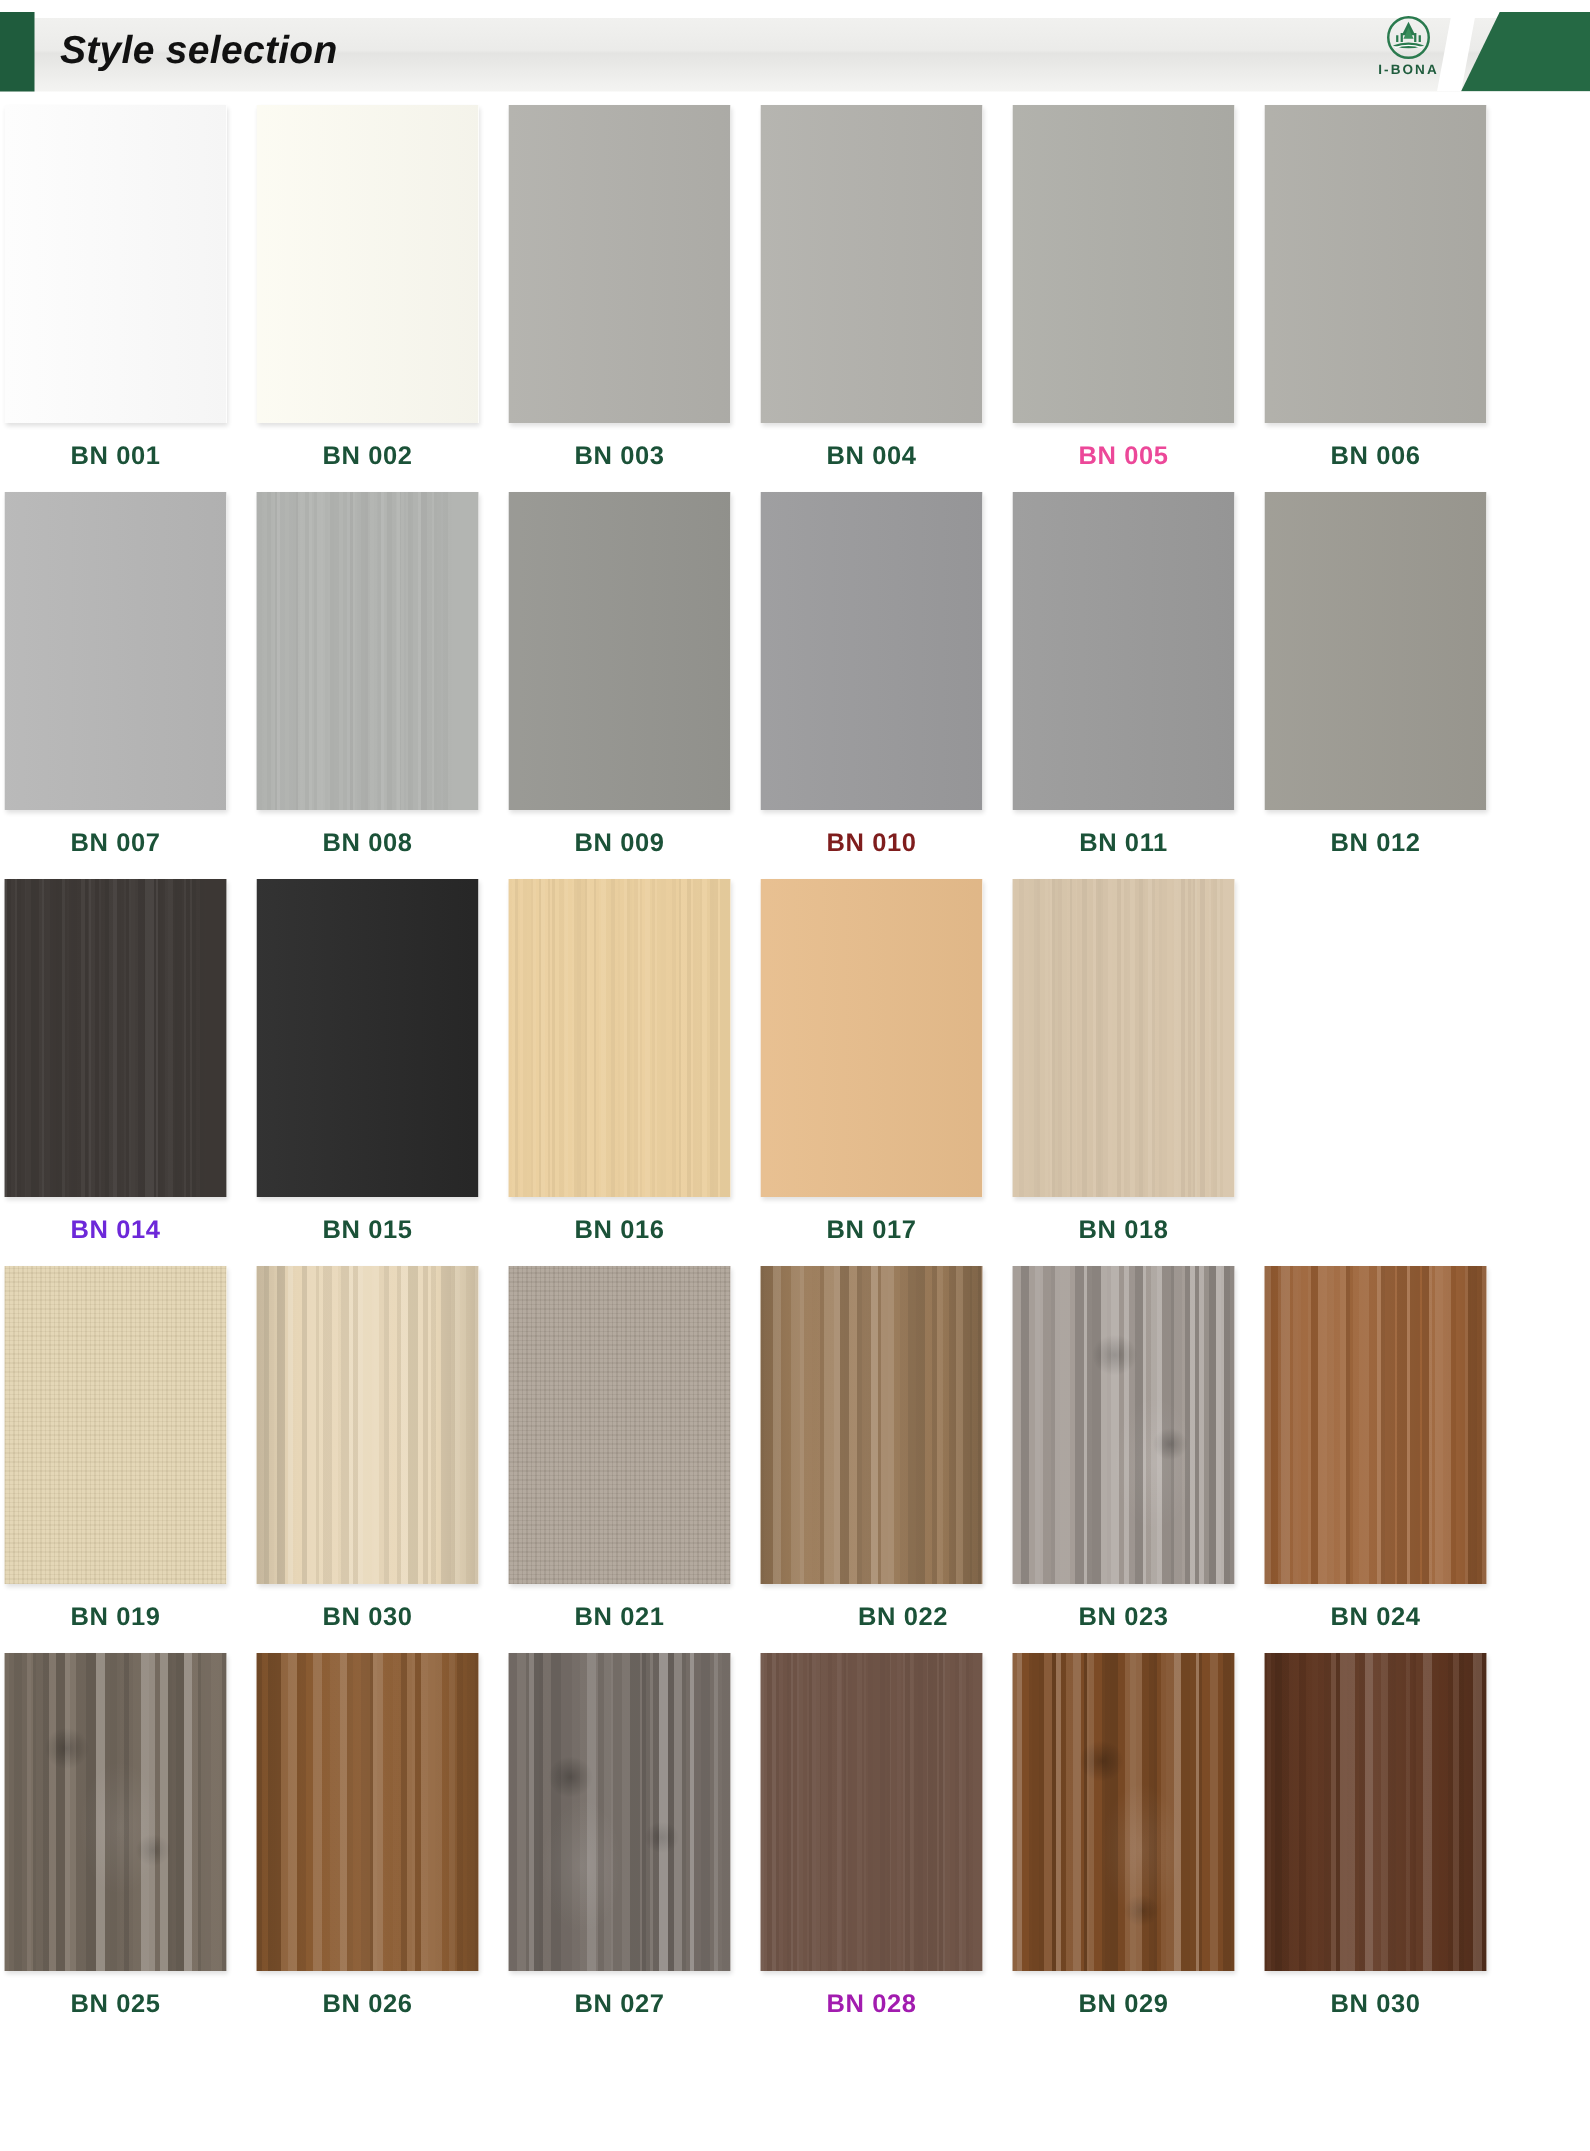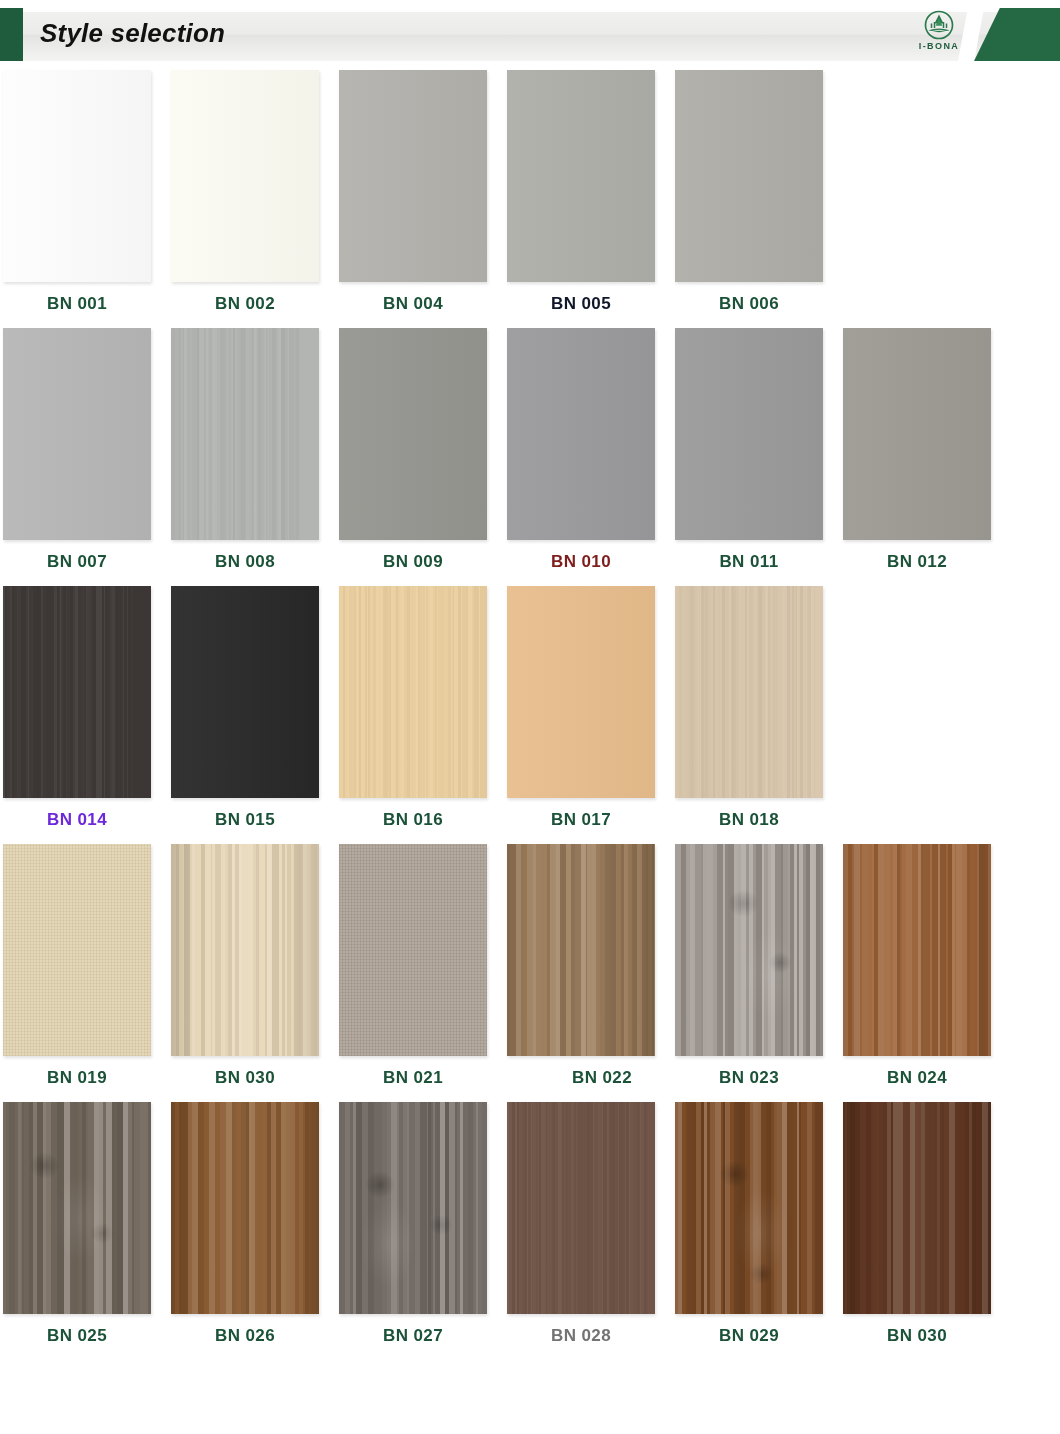--- a/index.html
+++ b/index.html
@@ -189,29 +189,35 @@
         <div class="cell-label" style="color: rgb(27, 82, 56);">BN 001</div>
       </div>
       <div class="cell">
         <div class="swatch">
           <div class="swatch-inner" style="background: linear-gradient(to right, rgba(255, 255, 255, 0.05), rgba(0, 0, 0, 0.03)) rgb(252, 251, 242);"></div>
         </div>
         <div class="cell-label" style="color: rgb(27, 82, 56);">BN 002</div>
       </div>
       <div class="cell">
         <div class="swatch">
+          <div class="swatch-inner" style="background: linear-gradient(to right, rgba(255, 255, 255, 0.05), rgba(0, 0, 0, 0.03)) rgb(177, 176, 171);"></div>
+        </div>
+        <div class="cell-label" style="color: rgb(27, 82, 56);">BN 003</div>
+      </div>
+      <div class="cell">
+        <div class="swatch">
           <div class="swatch-inner" style="background: linear-gradient(to right, rgba(255, 255, 255, 0.05), rgba(0, 0, 0, 0.03)) rgb(178, 177, 172);"></div>
         </div>
         <div class="cell-label" style="color: rgb(27, 82, 56);">BN 004</div>
       </div>
       <div class="cell">
         <div class="swatch">
           <div class="swatch-inner" style="background: linear-gradient(to right, rgba(255, 255, 255, 0.05), rgba(0, 0, 0, 0.03)) rgb(174, 174, 168);"></div>
         </div>
-        <div class="cell-label" style="color: #0f172a; text-align: center;">BN 005</div>
+        <div class="cell-label" style="color: #ec4899; text-align: center;">BN 005</div>
       </div>
       <div class="cell">
         <div class="swatch">
           <div class="swatch-inner" style="background: linear-gradient(to right, rgba(255, 255, 255, 0.05), rgba(0, 0, 0, 0.03)) rgb(174, 173, 167);"></div>
         </div>
         <div class="cell-label" style="color: rgb(27, 82, 56);">BN 006</div>
       </div>
     </div>
     <div class="row">
       <div class="cell">
@@ -337,21 +343,21 @@
       <div class="cell">
         <div class="swatch">
           <div class="swatch-inner" style="background: linear-gradient(90deg, rgba(0, 0, 0, 0.07) 0%, rgba(0, 0, 0, 0.07) 3.84%, rgba(255, 255, 255, 0.035) 3.84%, rgba(255, 255, 255, 0.035) 7.77%, rgba(0, 0, 0, 0.075) 7.77%, rgba(0, 0, 0, 0.075) 9.44%, rgba(255, 255, 255, 0.114) 9.44%, rgba(255, 255, 255, 0.114) 11.27%, rgba(0, 0, 0, 0.165) 11.27%, rgba(0, 0, 0, 0.165) 13.75%, rgba(0, 0, 0, 0.176) 13.75%, rgba(0, 0, 0, 0.176) 15.34%, rgba(0, 0, 0, 0.008) 15.34%, rgba(0, 0, 0, 0.008) 19.36%, rgba(0, 0, 0, 0.145) 19.36%, rgba(0, 0, 0, 0.145) 23.7%, rgba(0, 0, 0, 0.07) 23.7%, rgba(0, 0, 0, 0.07) 27.71%, rgba(0, 0, 0, 0.07) 27.71%, rgba(0, 0, 0, 0.07) 28.73%, rgba(0, 0, 0, 0.024) 28.73%, rgba(0, 0, 0, 0.024) 32.33%, rgba(255, 255, 255, 0.02) 32.33%, rgba(255, 255, 255, 0.02) 35.28%, rgba(255, 255, 255, 0.16) 35.28%, rgba(255, 255, 255, 0.16) 39.19%, rgba(255, 255, 255, 0.06) 39.19%, rgba(255, 255, 255, 0.06) 40.26%, rgba(0, 0, 0, 0.055) 40.26%, rgba(0, 0, 0, 0.055) 42.93%, rgba(255, 255, 255, 0.04) 42.93%, rgba(255, 255, 255, 0.04) 46.25%, rgba(255, 255, 255, 0.082) 46.25%, rgba(255, 255, 255, 0.082) 47.29%, rgba(0, 0, 0, 0.04) 47.29%, rgba(0, 0, 0, 0.04) 51.31%, rgba(255, 255, 255, 0.04) 51.31%, rgba(255, 255, 255, 0.04) 54.82%, rgba(0, 0, 0, 0.13) 54.82%, rgba(0, 0, 0, 0.13) 59.14%, rgba(255, 255, 255, 0.024) 59.14%, rgba(255, 255, 255, 0.024) 60.2%, rgba(0, 0, 0, 0.176) 60.2%, rgba(0, 0, 0, 0.176) 62.13%, rgba(0, 0, 0, 0.09) 62.13%, rgba(0, 0, 0, 0.09) 63.72%, rgba(255, 255, 255, 0.055) 63.72%, rgba(255, 255, 255, 0.055) 65.13%, rgba(0, 0, 0, 0.12) 65.13%, rgba(0, 0, 0, 0.12) 67.97%, rgba(255, 255, 255, 0.247) 67.97%, rgba(255, 255, 255, 0.247) 71.85%, rgba(0, 0, 0, 0.17) 71.85%, rgba(0, 0, 0, 0.17) 74.4%, rgba(255, 255, 255, 0.133) 74.4%, rgba(255, 255, 255, 0.133) 78.07%, rgba(0, 0, 0, 0.1) 78.07%, rgba(0, 0, 0, 0.1) 79.92%, rgba(0, 0, 0, 0.035) 79.92%, rgba(0, 0, 0, 0.035) 81.84%, rgba(255, 255, 255, 0.24) 81.84%, rgba(255, 255, 255, 0.24) 83.72%, rgba(0, 0, 0, 0.05) 83.72%, rgba(0, 0, 0, 0.05) 86.88%, rgba(0, 0, 0, 0.098) 86.88%, rgba(0, 0, 0, 0.098) 90.64%, rgba(0, 0, 0, 0.02) 90.64%, rgba(0, 0, 0, 0.02) 92.36%, rgba(255, 255, 255, 0.118) 92.36%, rgba(255, 255, 255, 0.118) 94.2%, rgba(0, 0, 0, 0.008) 94.2%, rgba(0, 0, 0, 0.008) 96.34%, rgba(0, 0, 0, 0.043) 96.34%, rgba(0, 0, 0, 0.043) 100.38%) 0% 0% / 100% 100%, radial-gradient(14% 9% at 28% 39%, rgba(0, 0, 0, 0.26), rgba(0, 0, 0, 0) 72%), radial-gradient(11% 7% at 69% 58%, rgba(0, 0, 0, 0.22), rgba(0, 0, 0, 0) 72%), radial-gradient(26% 30% at 33% 67%, rgba(255, 255, 255, 0.1), rgba(255, 255, 255, 0) 70%), linear-gradient(rgb(120, 112, 106), rgb(120, 112, 106)) rgb(120, 112, 106);"></div>
         </div>
         <div class="cell-label" style="color: rgb(27, 82, 56);">BN 027</div>
       </div>
       <div class="cell">
         <div class="swatch">
           <div class="swatch-inner" style="background: linear-gradient(90deg, rgba(255, 255, 255, 0.06) 0%, rgba(255, 255, 255, 0.06) 1.51%, rgba(255, 255, 255, 0.03) 1.51%, rgba(255, 255, 255, 0.03) 3.14%, rgba(0, 0, 0, 0.035) 3.14%, rgba(0, 0, 0, 0.035) 5.16%, rgba(255, 255, 255, 0.06) 5.16%, rgba(255, 255, 255, 0.06) 6.89%, rgba(0, 0, 0, 0.035) 6.89%, rgba(0, 0, 0, 0.035) 8.33%, rgba(255, 255, 255, 0.02) 8.33%, rgba(255, 255, 255, 0.02) 10.14%, rgba(0, 0, 0, 0.01) 10.14%, rgba(0, 0, 0, 0.01) 12.05%, rgba(0, 0, 0, 0.043) 12.05%, rgba(0, 0, 0, 0.043) 12.86%, rgba(0, 0, 0, 0.03) 12.86%, rgba(0, 0, 0, 0.03) 13.63%, rgba(255, 255, 255, 0.06) 13.63%, rgba(255, 255, 255, 0.06) 14.5%, rgba(0, 0, 0, 0.01) 14.5%, rgba(0, 0, 0, 0.01) 16.25%, rgba(255, 255, 255, 0.055) 16.25%, rgba(255, 255, 255, 0.055) 17.15%, rgba(255, 255, 255, 0.024) 17.15%, rgba(255, 255, 255, 0.024) 19.33%, rgba(0, 0, 0, 0.004) 19.33%, rgba(0, 0, 0, 0.004) 20.78%, rgba(255, 255, 255, 0.027) 20.78%, rgba(255, 255, 255, 0.027) 21.78%, rgba(0, 0, 0, 0.04) 21.78%, rgba(0, 0, 0, 0.04) 23.24%, rgba(255, 255, 255, 0.043) 23.24%, rgba(255, 255, 255, 0.043) 25.17%, rgba(255, 255, 255, 0.027) 25.17%, rgba(255, 255, 255, 0.027) 26.63%, rgba(0, 0, 0, 0.024) 26.63%, rgba(0, 0, 0, 0.024) 27.34%, rgba(255, 255, 255, 0.016) 27.34%, rgba(255, 255, 255, 0.016) 29.31%, rgba(255, 255, 255, 0.01) 29.31%, rgba(255, 255, 255, 0.01) 30.39%, rgba(0, 0, 0, 0.03) 30.39%, rgba(0, 0, 0, 0.03) 32.33%, rgba(255, 255, 255, 0.004) 32.33%, rgba(255, 255, 255, 0.004) 34.3%, rgba(255, 255, 255, 0.055) 34.3%, rgba(255, 255, 255, 0.055) 36.18%, rgba(255, 255, 255, 0.03) 36.18%, rgba(255, 255, 255, 0.03) 36.89%, rgba(0, 0, 0, 0.02) 36.89%, rgba(0, 0, 0, 0.02) 37.64%, rgba(0, 0, 0, 0.043) 37.64%, rgba(0, 0, 0, 0.043) 38.68%, rgba(255, 255, 255, 0.024) 38.68%, rgba(255, 255, 255, 0.024) 39.35%, rgba(0, 0, 0, 0.02) 39.35%, rgba(0, 0, 0, 0.02) 41.23%, rgba(0, 0, 0, 0.01) 41.23%, rgba(0, 0, 0, 0.01) 43.4%, rgba(255, 255, 255, 0.027) 43.4%, rgba(255, 255, 255, 0.027) 45.59%, rgba(0, 0, 0, 0.02) 45.59%, rgba(0, 0, 0, 0.02) 46.58%, rgba(255, 255, 255, 0.027) 46.58%, rgba(255, 255, 255, 0.027) 47.44%, rgba(0, 0, 0, 0) 47.44%, rgba(0, 0, 0, 0) 48.31%, rgba(0, 0, 0, 0.03) 48.31%, rgba(0, 0, 0, 0.03) 49.97%, rgba(0, 0, 0, 0.027) 49.97%, rgba(0, 0, 0, 0.027) 50.7%, rgba(0, 0, 0, 0.016) 50.7%, rgba(0, 0, 0, 0.016) 52.62%, rgba(0, 0, 0, 0.016) 52.62%, rgba(0, 0, 0, 0.016) 53.72%, rgba(0, 0, 0, 0.047) 53.72%, rgba(0, 0, 0, 0.047) 55.88%, rgba(0, 0, 0, 0.027) 55.88%, rgba(0, 0, 0, 0.027) 56.81%, rgba(0, 0, 0, 0.035) 56.81%, rgba(0, 0, 0, 0.035) 58.12%, rgba(255, 255, 255, 0.047) 58.12%, rgba(255, 255, 255, 0.047) 58.87%, rgba(0, 0, 0, 0.004) 58.87%, rgba(0, 0, 0, 0.004) 60.39%, rgba(0, 0, 0, 0.008) 60.39%, rgba(0, 0, 0, 0.008) 61.47%, rgba(255, 255, 255, 0.02) 61.47%, rgba(255, 255, 255, 0.02) 63.18%, rgba(255, 255, 255, 0.004) 63.18%, rgba(255, 255, 255, 0.004) 64.05%, rgba(255, 255, 255, 0.047) 64.05%, rgba(255, 255, 255, 0.047) 64.87%, rgba(0, 0, 0, 0.043) 64.87%, rgba(0, 0, 0, 0.043) 65.51%, rgba(0, 0, 0, 0.04) 65.51%, rgba(0, 0, 0, 0.04) 66.49%, rgba(0, 0, 0, 0.043) 66.49%, rgba(0, 0, 0, 0.043) 67.42%, rgba(255, 255, 255, 0.04) 67.42%, rgba(255, 255, 255, 0.04) 68.56%, rgba(255, 255, 255, 0.027) 68.56%, rgba(255, 255, 255, 0.027) 69.22%, rgba(0, 0, 0, 0.035) 69.22%, rgba(0, 0, 0, 0.035) 71.02%, rgba(0, 0, 0, 0.047) 71.02%, rgba(0, 0, 0, 0.047) 73.02%, rgba(0, 0, 0, 0.02) 73.02%, rgba(0, 0, 0, 0.02) 74.94%, rgba(255, 255, 255, 0.035) 74.94%, rgba(255, 255, 255, 0.035) 75.58%, rgba(0, 0, 0, 0.043) 75.58%, rgba(0, 0, 0, 0.043) 77.6%, rgba(0, 0, 0, 0.04) 77.6%, rgba(0, 0, 0, 0.04) 79.54%, rgba(255, 255, 255, 0.04) 79.54%, rgba(255, 255, 255, 0.04) 80.59%, rgba(0, 0, 0, 0.043) 80.59%, rgba(0, 0, 0, 0.043) 82.2%, rgba(255, 255, 255, 0.06) 82.2%, rgba(255, 255, 255, 0.06) 83.32%, rgba(255, 255, 255, 0.01) 83.32%, rgba(255, 255, 255, 0.01) 85.14%, rgba(0, 0, 0, 0.004) 85.14%, rgba(0, 0, 0, 0.004) 86.32%, rgba(0, 0, 0, 0) 86.32%, rgba(0, 0, 0, 0) 87.79%, rgba(0, 0, 0, 0.024) 87.79%, rgba(0, 0, 0, 0.024) 89.55%, rgba(255, 255, 255, 0.047) 89.55%, rgba(255, 255, 255, 0.047) 90.66%, rgba(255, 255, 255, 0.024) 90.66%, rgba(255, 255, 255, 0.024) 92.45%, rgba(0, 0, 0, 0.035) 92.45%, rgba(0, 0, 0, 0.035) 93.71%, rgba(0, 0, 0, 0.008) 93.71%, rgba(0, 0, 0, 0.008) 95.51%, rgba(255, 255, 255, 0.01) 95.51%, rgba(255, 255, 255, 0.01) 96.39%) 0% 0% / 100% 100%, linear-gradient(rgb(111, 84, 71), rgb(111, 84, 71)) rgb(111, 84, 71);"></div>
         </div>
-        <div class="cell-label" style="color: #737373;">BN 028</div>
+        <div class="cell-label" style="color: #a21caf;">BN 028</div>
       </div>
       <div class="cell">
         <div class="swatch">
           <div class="swatch-inner" style="background: linear-gradient(90deg, rgba(255, 255, 255, 0.12) 0%, rgba(255, 255, 255, 0.12) 2.04%, rgba(255, 255, 255, 0.208) 2.04%, rgba(255, 255, 255, 0.208) 4.49%, rgba(0, 0, 0, 0.004) 4.49%, rgba(0, 0, 0, 0.004) 7.44%, rgba(0, 0, 0, 0.086) 7.44%, rgba(0, 0, 0, 0.086) 9%, rgba(0, 0, 0, 0.106) 9%, rgba(0, 0, 0, 0.106) 12.09%, rgba(0, 0, 0, 0.137) 12.09%, rgba(0, 0, 0, 0.137) 14.24%, rgba(255, 255, 255, 0.086) 14.24%, rgba(255, 255, 255, 0.086) 17.8%, rgba(0, 0, 0, 0.19) 17.8%, rgba(0, 0, 0, 0.19) 19.75%, rgba(255, 255, 255, 0.21) 19.75%, rgba(255, 255, 255, 0.21) 21.87%, rgba(0, 0, 0, 0.1) 21.87%, rgba(0, 0, 0, 0.1) 23.97%, rgba(255, 255, 255, 0.082) 23.97%, rgba(255, 255, 255, 0.082) 27.26%, rgba(255, 255, 255, 0.184) 27.26%, rgba(255, 255, 255, 0.184) 30.99%, rgba(0, 0, 0, 0.027) 30.99%, rgba(0, 0, 0, 0.027) 32.4%, rgba(0, 0, 0, 0.19) 32.4%, rgba(0, 0, 0, 0.19) 33.56%, rgba(255, 255, 255, 0.15) 33.56%, rgba(255, 255, 255, 0.15) 34.57%, rgba(255, 255, 255, 0.12) 34.57%, rgba(255, 255, 255, 0.12) 36.92%, rgba(0, 0, 0, 0.01) 36.92%, rgba(0, 0, 0, 0.01) 40.14%, rgba(0, 0, 0, 0.137) 40.14%, rgba(0, 0, 0, 0.137) 41.75%, rgba(0, 0, 0, 0.165) 41.75%, rgba(0, 0, 0, 0.165) 44.13%, rgba(0, 0, 0, 0.176) 44.13%, rgba(0, 0, 0, 0.176) 47.62%, rgba(0, 0, 0, 0.05) 47.62%, rgba(0, 0, 0, 0.05) 50.63%, rgba(255, 255, 255, 0.098) 50.63%, rgba(255, 255, 255, 0.098) 52.95%, rgba(255, 255, 255, 0.173) 52.95%, rgba(255, 255, 255, 0.173) 55.81%, rgba(255, 255, 255, 0.14) 55.81%, rgba(255, 255, 255, 0.14) 58.43%, rgba(0, 0, 0, 0.086) 58.43%, rgba(0, 0, 0, 0.086) 61.48%, rgba(0, 0, 0, 0.145) 61.48%, rgba(0, 0, 0, 0.145) 63.63%, rgba(0, 0, 0, 0.17) 63.63%, rgba(0, 0, 0, 0.17) 64.95%, rgba(0, 0, 0, 0.043) 64.95%, rgba(0, 0, 0, 0.043) 66.96%, rgba(255, 255, 255, 0.063) 66.96%, rgba(255, 255, 255, 0.063) 69.17%, rgba(255, 255, 255, 0.09) 69.17%, rgba(255, 255, 255, 0.09) 72.53%, rgba(255, 255, 255, 0.243) 72.53%, rgba(255, 255, 255, 0.243) 75.97%, rgba(0, 0, 0, 0.098) 75.97%, rgba(0, 0, 0, 0.098) 79.88%, rgba(0, 0, 0, 0.07) 79.88%, rgba(0, 0, 0, 0.07) 82.64%, rgba(255, 255, 255, 0.235) 82.64%, rgba(255, 255, 255, 0.235) 84.05%, rgba(0, 0, 0, 0.14) 84.05%, rgba(0, 0, 0, 0.14) 85.34%, rgba(0, 0, 0, 0.01) 85.34%, rgba(0, 0, 0, 0.01) 89.13%, rgba(255, 255, 255, 0.1) 89.13%, rgba(255, 255, 255, 0.1) 92.69%, rgba(0, 0, 0, 0.035) 92.69%, rgba(0, 0, 0, 0.035) 94.68%, rgba(0, 0, 0, 0.153) 94.68%, rgba(0, 0, 0, 0.153) 98.59%, rgba(0, 0, 0, 0.12) 98.59%, rgba(0, 0, 0, 0.12) 102.52%) 0% 0% / 100% 100%, radial-gradient(14% 9% at 40% 34%, rgba(0, 0, 0, 0.26), rgba(0, 0, 0, 0) 72%), radial-gradient(11% 7% at 58% 81%, rgba(0, 0, 0, 0.22), rgba(0, 0, 0, 0) 72%), radial-gradient(26% 30% at 58% 62%, rgba(255, 255, 255, 0.1), rgba(255, 255, 255, 0) 70%), linear-gradient(rgb(125, 76, 38), rgb(125, 76, 38)) rgb(125, 76, 38);"></div>
         </div>
         <div class="cell-label" style="color: rgb(27, 82, 56);">BN 029</div>
       </div>
       <div class="cell">
         <div class="swatch">
           <div class="swatch-inner" style="background: linear-gradient(90deg, rgba(0, 0, 0, 0.008) 0%, rgba(0, 0, 0, 0.008) 1.13%, rgba(255, 255, 255, 0.03) 1.13%, rgba(255, 255, 255, 0.03) 2.84%, rgba(0, 0, 0, 0.047) 2.84%, rgba(0, 0, 0, 0.047) 4.75%, rgba(0, 0, 0, 0.13) 4.75%, rgba(0, 0, 0, 0.13) 7.87%, rgba(0, 0, 0, 0.05) 7.87%, rgba(0, 0, 0, 0.05) 11.26%, rgba(255, 255, 255, 0.016) 11.26%, rgba(255, 255, 255, 0.016) 15.38%, rgba(0, 0, 0, 0.07) 15.38%, rgba(0, 0, 0, 0.07) 18.72%, rgba(255, 255, 255, 0.008) 18.72%, rgba(255, 255, 255, 0.008) 21.18%, rgba(255, 255, 255, 0.016) 21.18%, rgba(255, 255, 255, 0.016) 24.05%, rgba(0, 0, 0, 0.01) 24.05%, rgba(0, 0, 0, 0.01) 26.69%, rgba(0, 0, 0, 0.06) 26.69%, rgba(0, 0, 0, 0.06) 29.83%, rgba(255, 255, 255, 0.098) 29.83%, rgba(255, 255, 255, 0.098) 32.24%, rgba(0, 0, 0, 0.12) 32.24%, rgba(0, 0, 0, 0.12) 34.1%, rgba(255, 255, 255, 0.14) 34.1%, rgba(255, 255, 255, 0.14) 37.01%, rgba(255, 255, 255, 0.133) 37.01%, rgba(255, 255, 255, 0.133) 40.59%, rgba(0, 0, 0, 0.02) 40.59%, rgba(0, 0, 0, 0.02) 42.45%, rgba(0, 0, 0, 0.06) 42.45%, rgba(0, 0, 0, 0.06) 45.06%, rgba(255, 255, 255, 0.165) 45.06%, rgba(255, 255, 255, 0.165) 48.88%, rgba(255, 255, 255, 0.027) 48.88%, rgba(255, 255, 255, 0.027) 52.38%, rgba(255, 255, 255, 0.086) 52.38%, rgba(255, 255, 255, 0.086) 55.46%, rgba(0, 0, 0, 0.047) 55.46%, rgba(0, 0, 0, 0.047) 59.45%, rgba(0, 0, 0, 0.02) 59.45%, rgba(0, 0, 0, 0.02) 63.66%, rgba(255, 255, 255, 0.055) 63.66%, rgba(255, 255, 255, 0.055) 65.45%, rgba(0, 0, 0, 0.03) 65.45%, rgba(0, 0, 0, 0.03) 66.99%, rgba(0, 0, 0, 0.05) 66.99%, rgba(0, 0, 0, 0.05) 68.44%, rgba(255, 255, 255, 0.016) 68.44%, rgba(255, 255, 255, 0.016) 71.42%, rgba(255, 255, 255, 0.15) 71.42%, rgba(255, 255, 255, 0.15) 75.53%, rgba(0, 0, 0, 0.008) 75.53%, rgba(0, 0, 0, 0.008) 78.41%, rgba(0, 0, 0, 0.016) 78.41%, rgba(0, 0, 0, 0.016) 82.5%, rgba(0, 0, 0, 0.063) 82.5%, rgba(0, 0, 0, 0.063) 84.87%, rgba(255, 255, 255, 0.082) 84.87%, rgba(255, 255, 255, 0.082) 87.4%, rgba(0, 0, 0, 0.086) 87.4%, rgba(0, 0, 0, 0.086) 89.98%, rgba(0, 0, 0, 0.04) 89.98%, rgba(0, 0, 0, 0.04) 93.94%, rgba(255, 255, 255, 0.153) 93.94%, rgba(255, 255, 255, 0.153) 95.2%, rgba(255, 255, 255, 0.145) 95.2%, rgba(255, 255, 255, 0.145) 97.91%, rgba(0, 0, 0, 0.082) 97.91%, rgba(0, 0, 0, 0.082) 100.83%) 0% 0% / 100% 100%, linear-gradient(90deg, rgba(0, 0, 0, 0.1) 0%, rgba(0, 0, 0, 0) 18%, rgba(255, 255, 255, 0.06) 48%, rgba(0, 0, 0, 0) 80%, rgba(0, 0, 0, 0.12) 100%), linear-gradient(rgb(94, 53, 32), rgb(94, 53, 32)) rgb(94, 53, 32);"></div>

